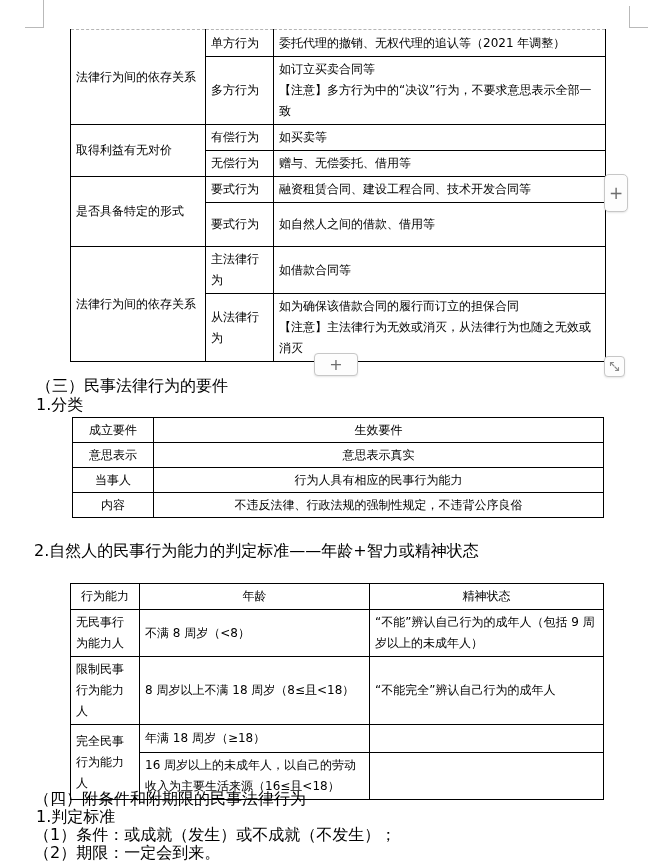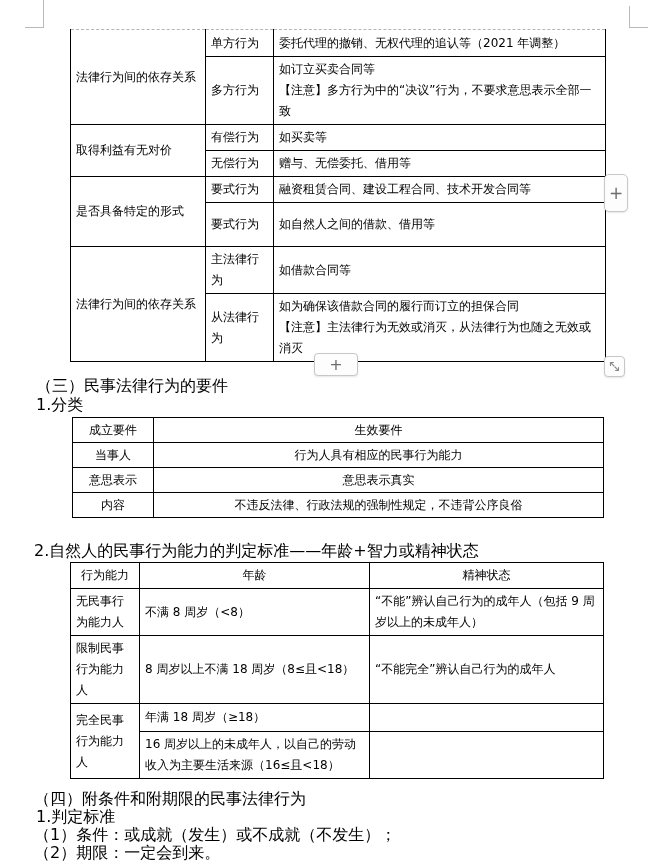--- a/index.html
+++ b/index.html
@@ -28,21 +28,21 @@
   .t1 tr.rh6 td { height:44px; }
   .t1 tr.rh7 td { height:47px; }
   .t1 tr.rh8 td { height:66px; }
   .t1 tr:first-child td { border-top:1px dashed #b5b5b5; }
 
   
   .t2 { left:72px; top:417px; width:531px; }
   .t2 td { height:25px; text-align:center; line-height:15px; }
 
   
-  .t3 { left:70px; top:562px; width:533px; }
+  .t3 { left:70px; top:583px; width:533px; }
   .t3 tr.hh td { height:26px; text-align:center; }
   .t3 tr.r1 td { height:46px; }
   .t3 tr.r2 td { height:45px; }
   .t3 tr.r3a td { height:28px; }
   .t3 tr.r3b td { height:42px; }
 
   .line { position:absolute; font-size:16px; line-height:15px; white-space:nowrap; }
 
   
   .ctl { position:absolute; display:flex; align-items:center; justify-content:center;
@@ -135,26 +135,26 @@
     <colgroup>
         <col style="width:81px">
         <col style="width:450px">
       </colgroup>
     <tbody>
         <tr>
       <td>成立要件</td>
       <td>生效要件</td>
     </tr>
     <tr>
+      <td>意思表示</td>
+      <td>意思表示真实</td>
+    </tr>
+    <tr>
       <td>当事人</td>
       <td>行为人具有相应的民事行为能力</td>
-    </tr>
-    <tr>
-      <td>意思表示</td>
-      <td>意思表示真实</td>
     </tr>
     <tr>
       <td>内容</td>
       <td>不违反法律、行政法规的强制性规定，不违背公序良俗</td>
     </tr>
   </tbody>
     </table>
 
   <div class="line" style="left:34px; top:543px;">2.自然人的民事行为能力的判定标准——年龄+智力或精神状态</div>
 

